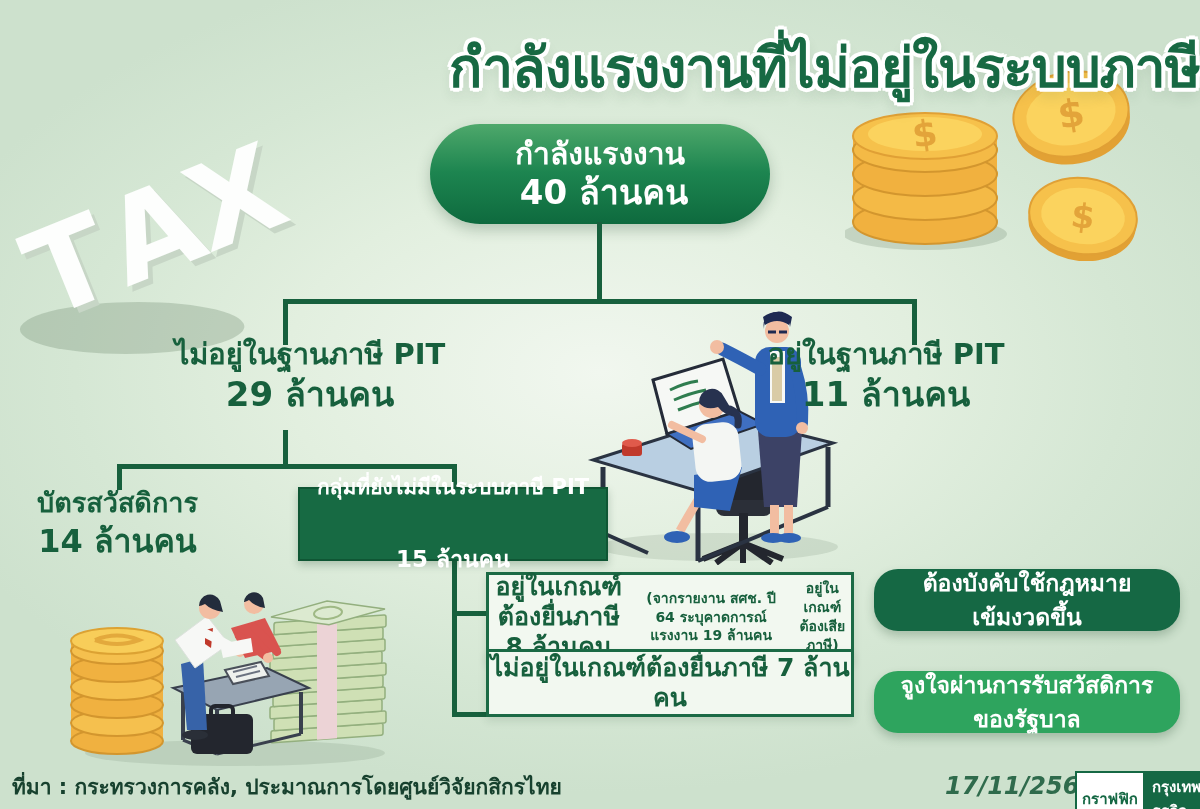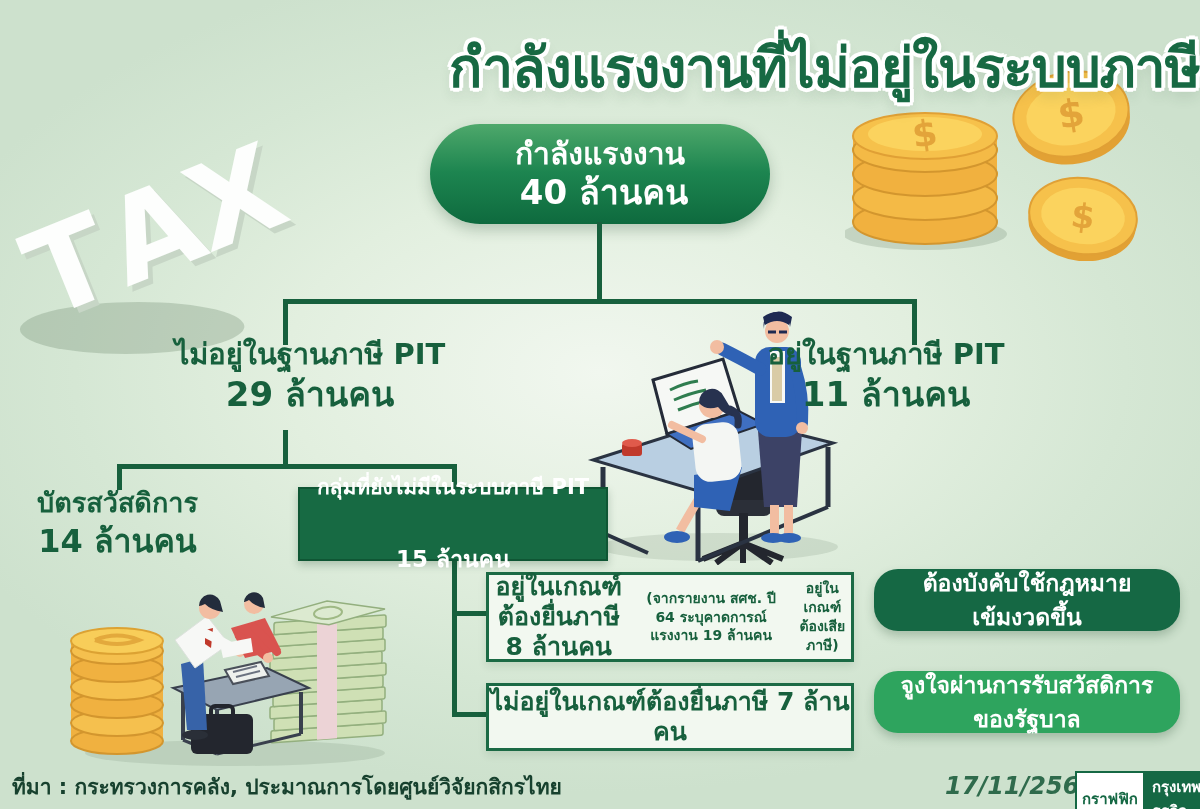--- a/index.html
+++ b/index.html
@@ -53,21 +53,21 @@
   .groupbox .l2{font-size:23px;font-weight:800;line-height:1.25;}
 
   
   .detailbox{
     background:#f2f8f0;border:3px solid #1b6a45;color:#17603d;
     display:flex;flex-direction:row;align-items:center;justify-content:center;text-align:center;
     box-shadow:0 4px 8px rgba(30,70,45,.12);
     gap:12px;
   }
   .d1{left:486px;top:572px;width:362px;height:84px;}
-  .d2{left:486px;top:683px;width:362px;height:62px;}
+  .d2{left:486px;top:649px;width:362px;height:62px;}
   .detailbox .t{font-size:25px;font-weight:800;line-height:1.2;}
   .detailbox .n{font-size:14px;font-weight:600;line-height:1.35;}
 
   
   .recbox{
     width:306px;height:62px;border-radius:24px;color:#fff;
     display:flex;flex-direction:column;align-items:center;justify-content:center;text-align:center;
     box-shadow:0 5px 10px rgba(30,70,45,.25);
   }
   .r1{left:874px;top:569px;background:#156844;}

